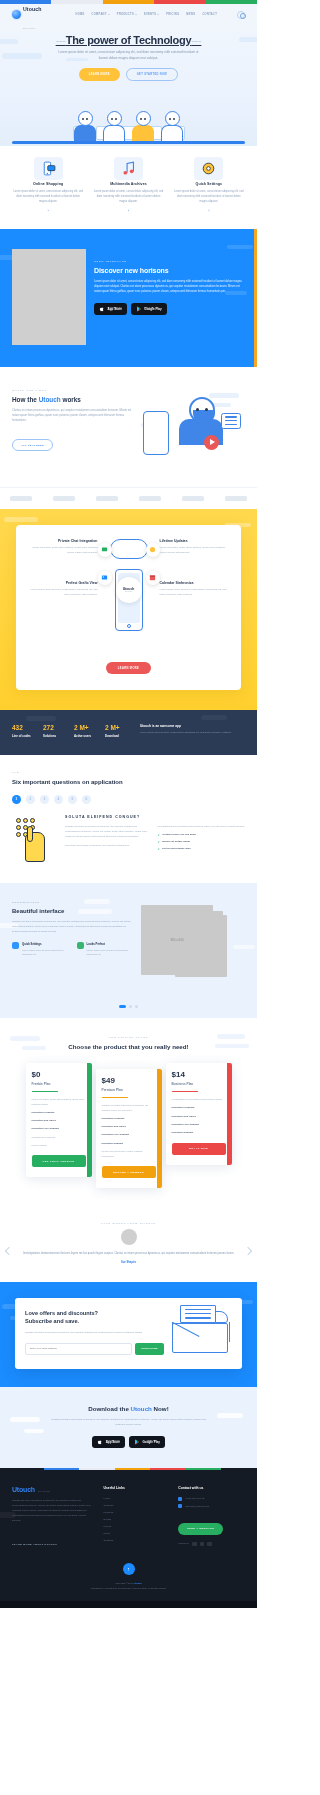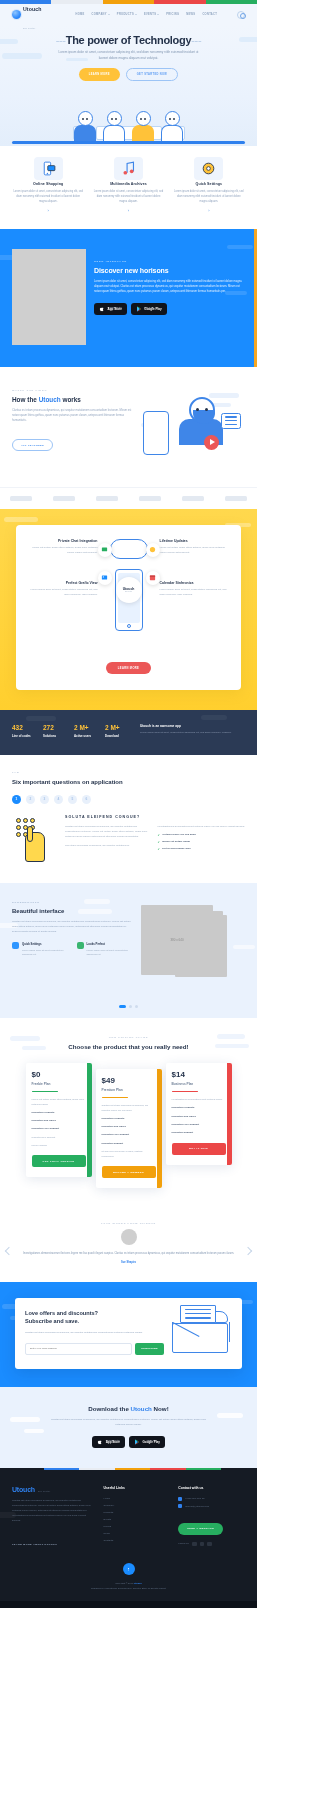--- a/index.html
+++ b/index.html
@@ -48,21 +48,21 @@
   }
 
   
   .hero{
     background:linear-gradient(180deg,#f1f6fd 0%,#eaf2fd 60%,#e3eefb 100%);
     padding:9px 12px 0;text-align:center;position:relative;overflow:hidden;
   }
   .blob{position:absolute;background:#dcebfb;border-radius:9px;opacity:.9;}
   .hero h1{
     font-size:11px;font-weight:bold;color:#24324a;letter-spacing:-.3px;line-height:1.1;
-    position:relative;z-index:2;
+    position:relative;z-index:2;text-decoration:underline;
   }
   .hero h1 .dash{color:#b9cde6;font-weight:normal;}
   .hero p{
     font-size:3.1px;color:#8397b2;line-height:1.85;margin:4px auto 0;max-width:150px;
     position:relative;z-index:2;
   }
   .hero-btns{display:flex;gap:6px;justify-content:center;margin-top:6px;position:relative;z-index:2;}
   .btn{
     font-size:2.6px;font-weight:bold;letter-spacing:.35px;text-transform:uppercase;
     border-radius:40px;padding:4px 10px;border:none;cursor:pointer;white-space:nowrap;

